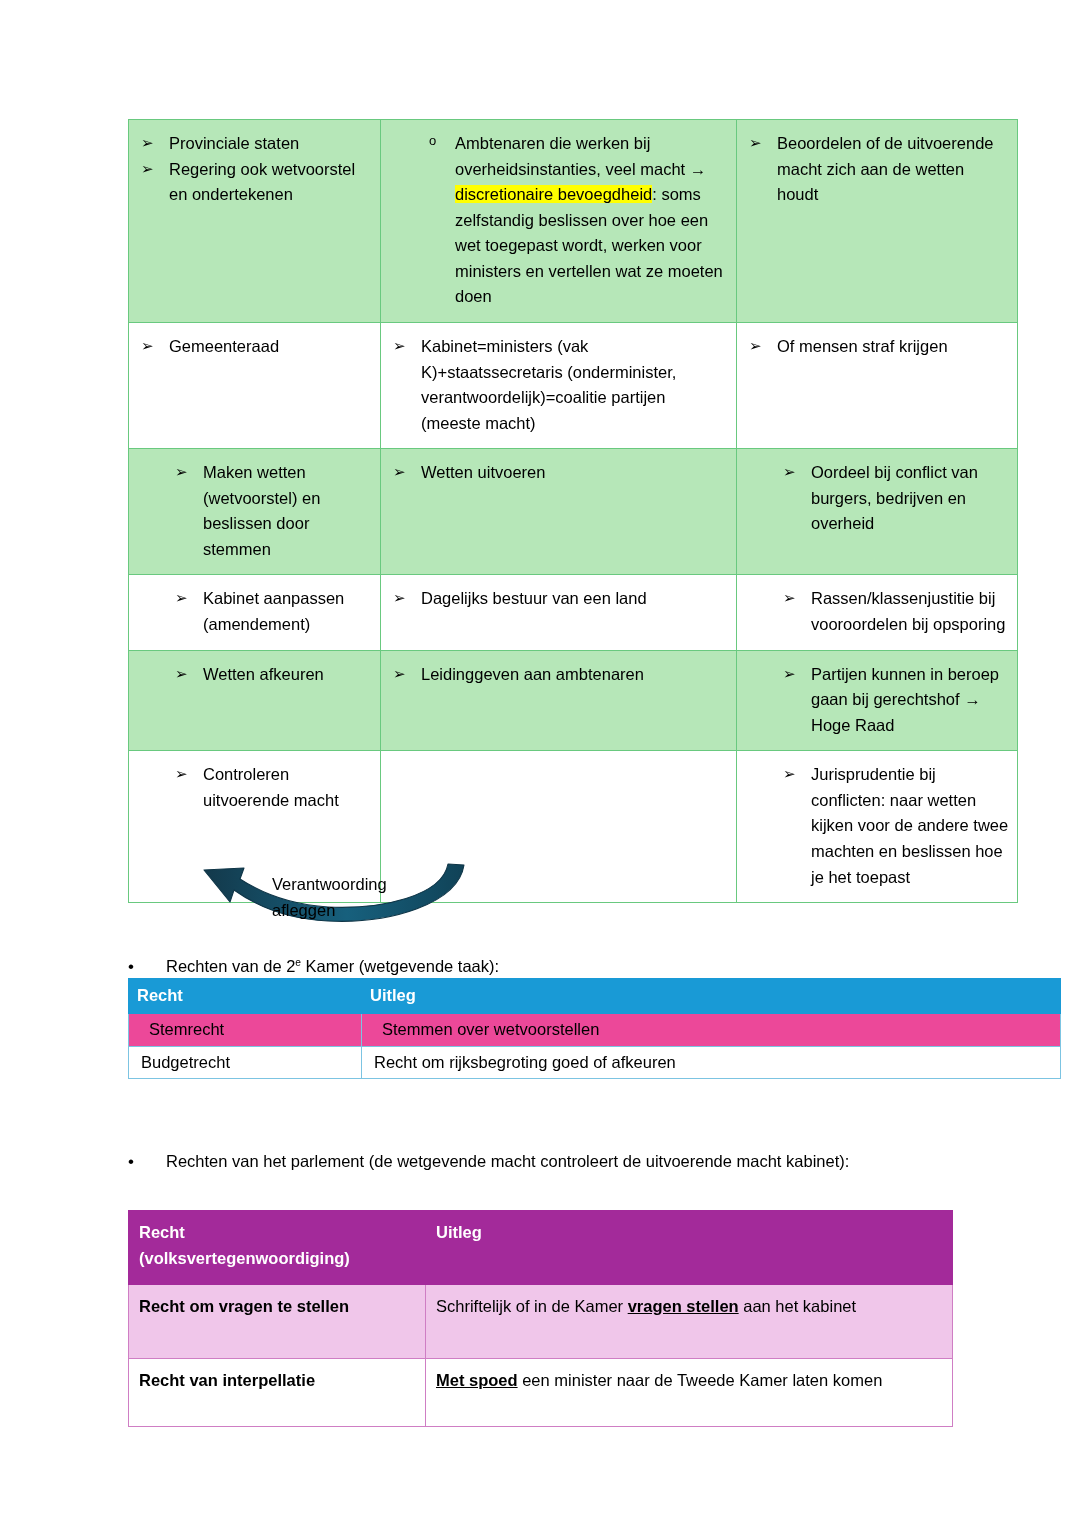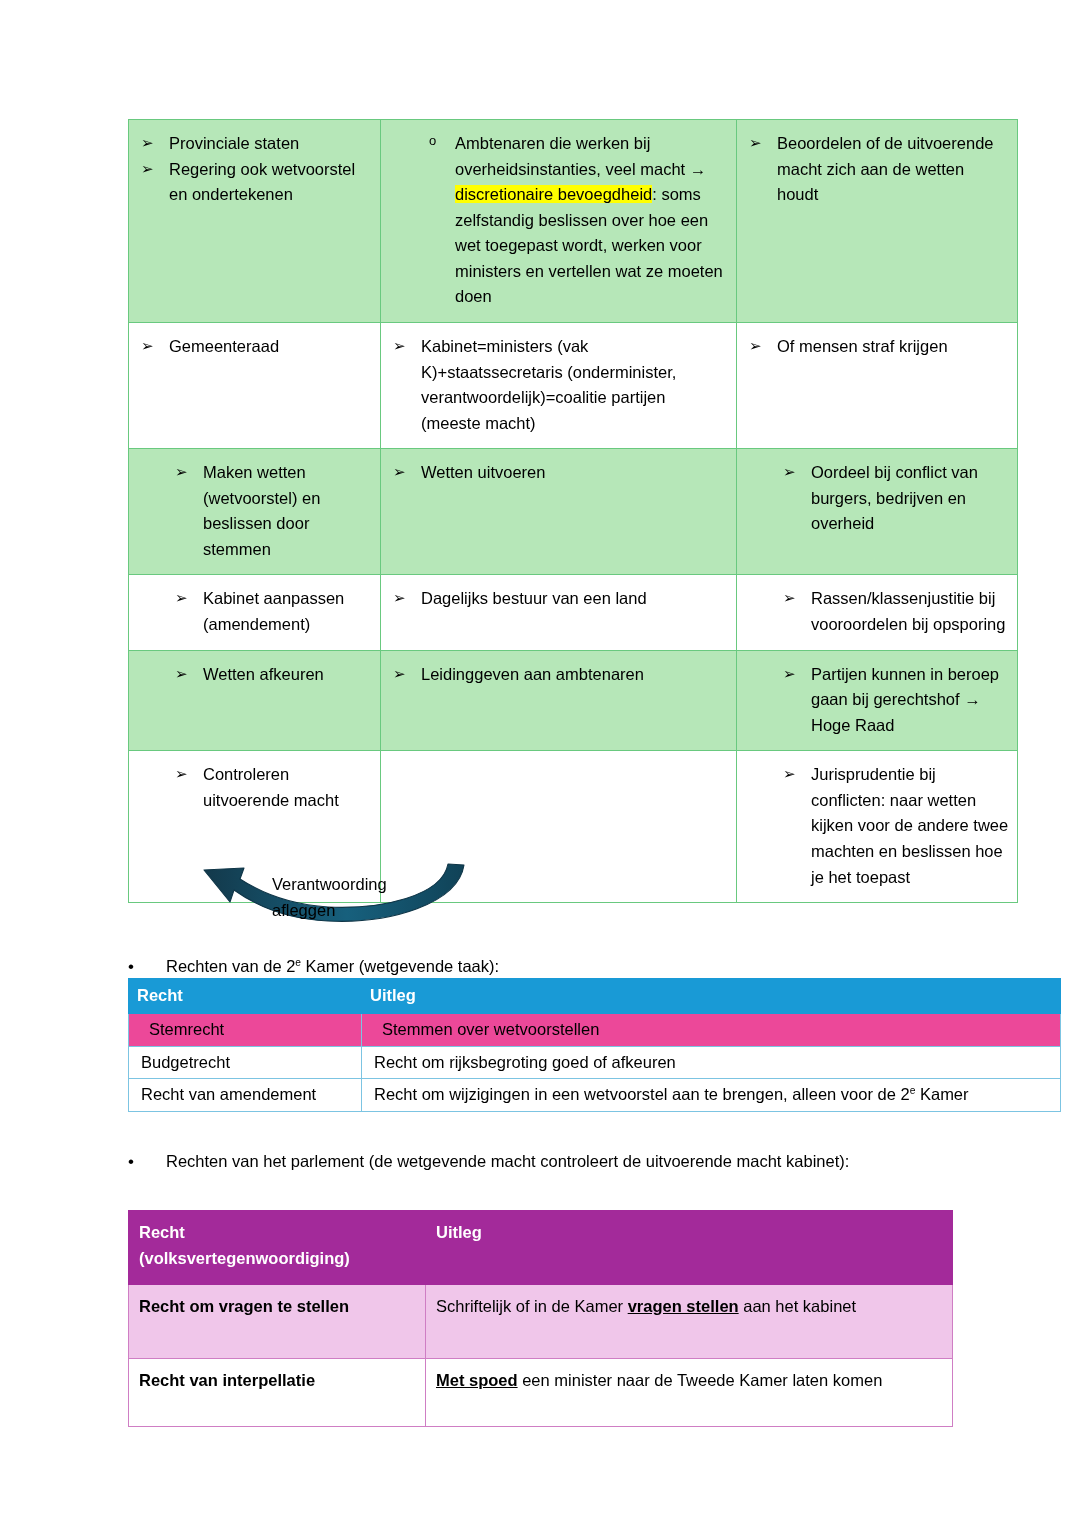--- a/index.html
+++ b/index.html
@@ -374,24 +374,20 @@
   </thead>
   <tbody>
     <tr class="alt">
       <td>Stemrecht</td>
       <td>Stemmen over wetvoorstellen</td>
     </tr>
     <tr class="wht">
       <td>Budgetrecht</td>
       <td>Recht om rijksbegroting goed of afkeuren</td>
     </tr>
-    <tr class="wht">
-      <td>Recht van amendement</td>
-      <td><span>Recht om wijzigingen in een wetvoorstel aan te brengen, alleen voor de 2</span><sup>e</sup><span> Kamer</span></td>
-    </tr>
   </tbody>
 </table>
 
 <div class="doc-bullet" id="bullet-parlement">
   <span class="dot">•</span>
   <span class="btxt">Rechten van het parlement (de wetgevende macht controleert de uitvoerende macht kabinet):</span>
 </div>
 
 <table class="purple-table">
   <thead>

